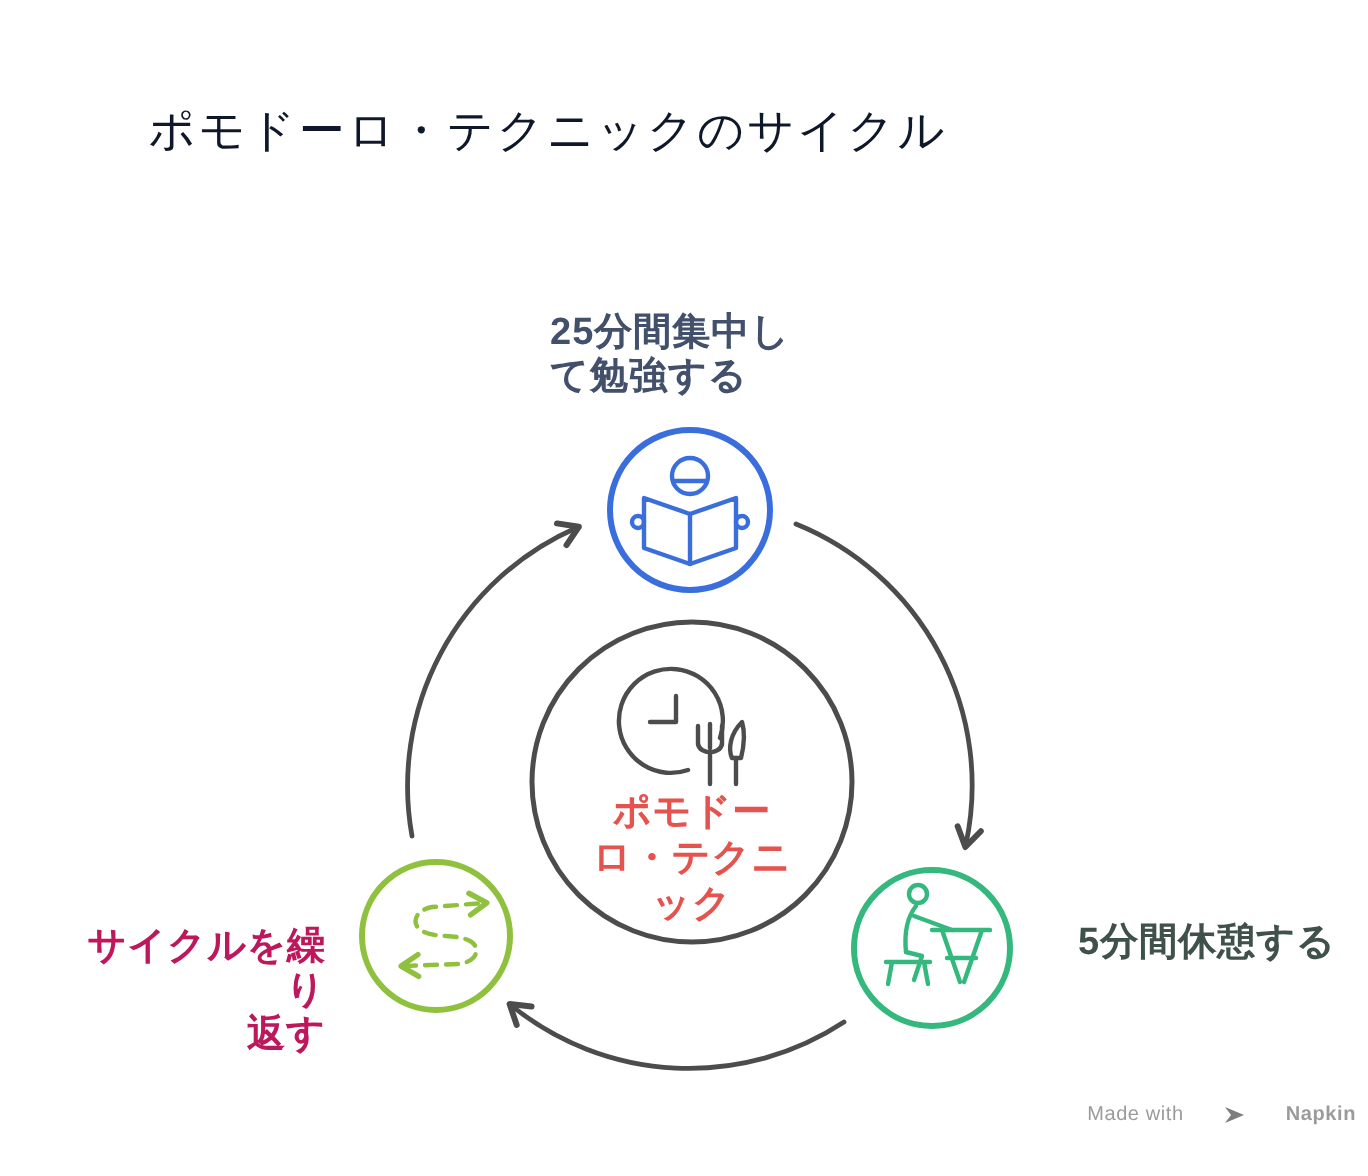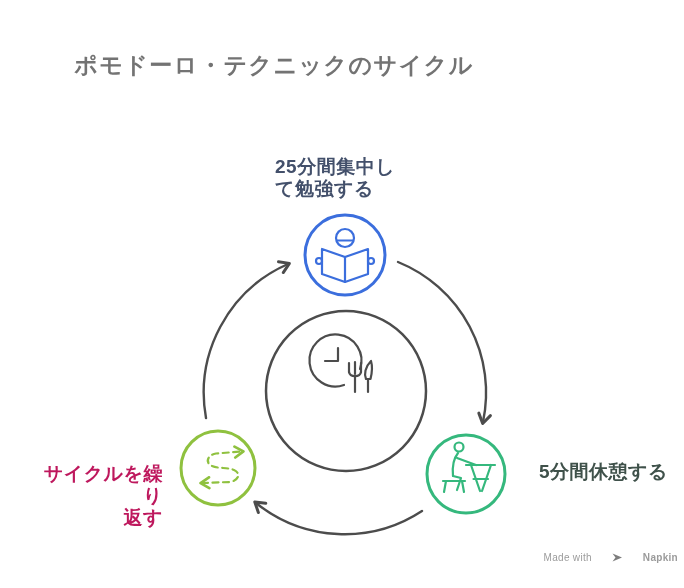--- a/index.html
+++ b/index.html
@@ -10,23 +10,23 @@
     background: #ffffff;
     overflow: hidden;
     font-family: "Liberation Sans", "DejaVu Sans", sans-serif;
   }
   #diagram-svg { position: absolute; left: 0; top: 0; }
   .abs { position: absolute; }
   .title {
     left: 0; top: 50px; width: 548px;
     text-align: center;
     font-size: 23px;
-    font-weight: 700;
+    font-weight: 400;
     letter-spacing: 1.5px;
-    color: #737373;
+    color: #0f172a;
   }
   .node-label {
     font-size: 19px;
     font-weight: 700;
     line-height: 22px;
     letter-spacing: 0.5px;
   }
   .label-focus  { left: 275px; top: 156px; width: 140px; }
   .label-break  { left: 519px; top: 461px; width: 160px; text-align: left; margin-left: 20px; }
   .label-repeat { left: 28px;  top: 463px; width: 135px; text-align: right; }
@@ -122,20 +122,25 @@
 
   <div class="abs node-label label-break" style="color: rgb(63, 81, 74);">
     <span>5分間休憩する</span>
   </div>
 
   <div class="abs node-label label-repeat" style="color: #be185d;">
     <span>サイクルを繰り</span>
     <span>返す</span>
   </div>
 
+  <div class="abs center-label" style="color: rgb(228, 83, 78);">
+    <span>ポモドー</span>
+    <span>ロ・テクニ</span>
+    <span>ック</span>
+  </div>
 
   <div class="abs footer" style="color: rgb(155, 155, 155);">
     <span>Made with</span>
     <svg class="napkin-glyph" viewBox="0 0 11 11">
       <path d="M 0.5 1.5 L 10 5.5 L 0.5 9.5 L 3.5 5.5 Z" fill="#7d7d7d"></path>
     </svg>
     <span class="brand">Napkin</span>
   </div>
 
 </div>

